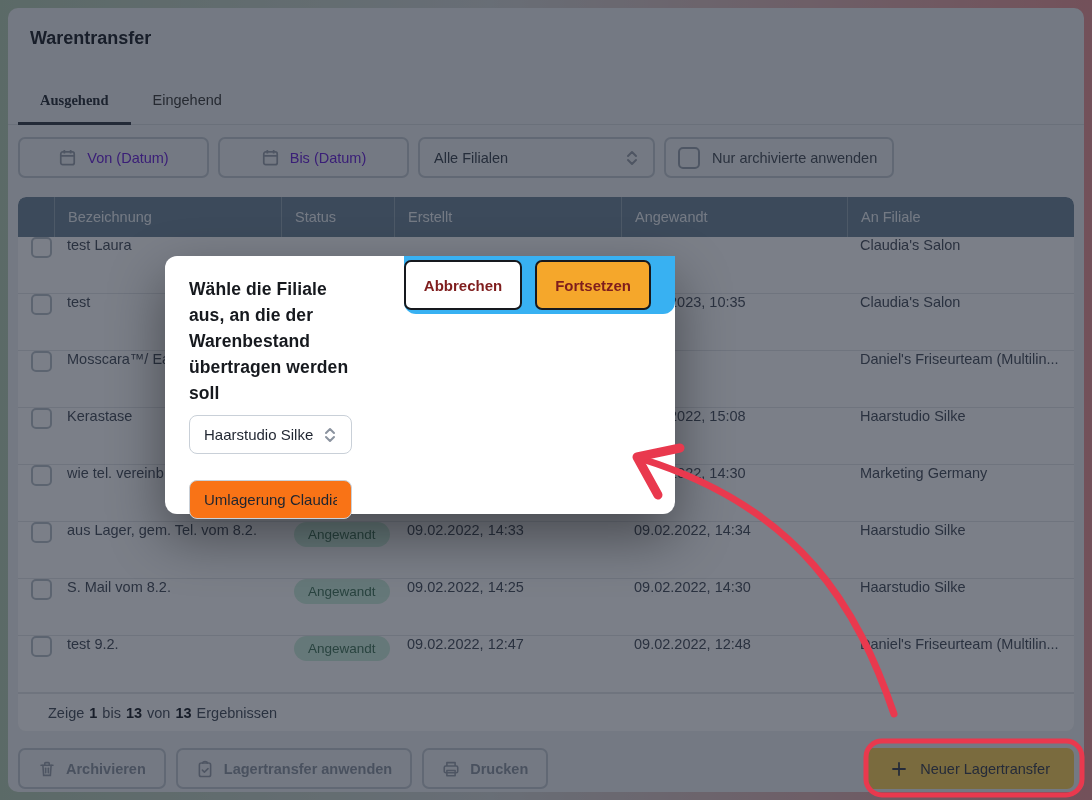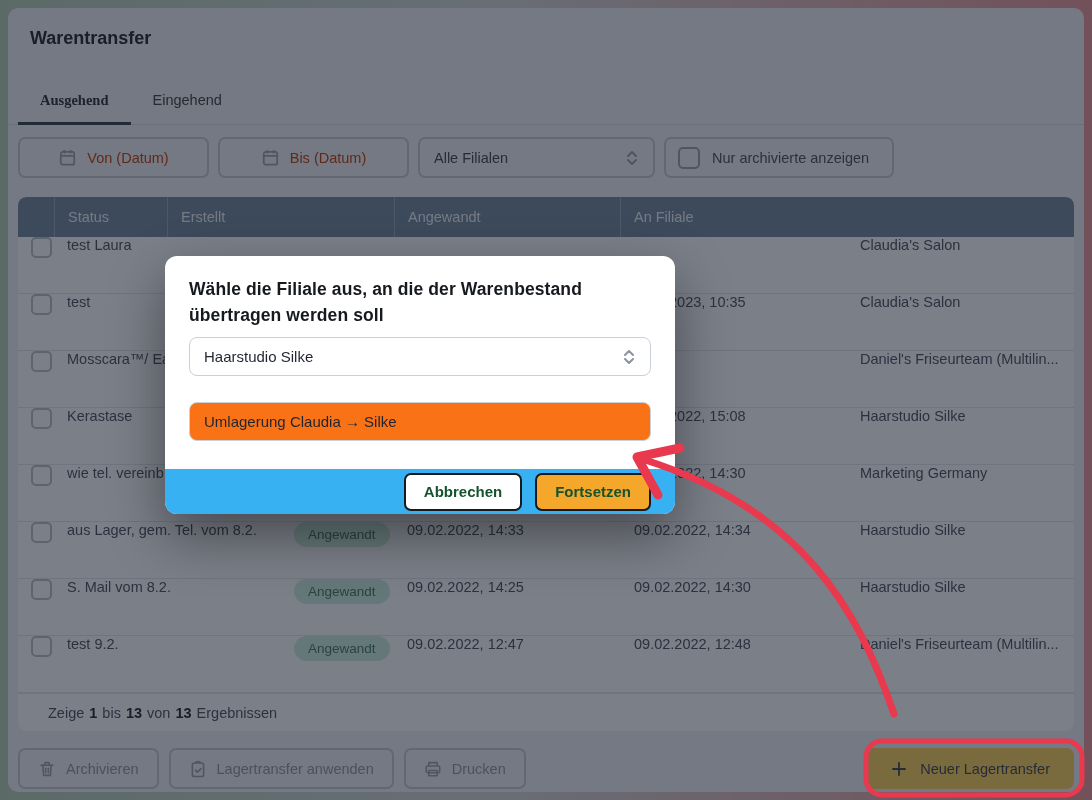--- a/index.html
+++ b/index.html
@@ -15,21 +15,21 @@
   }
   .page-title { position:absolute; left:22px; top:20px; font-size:18px; font-weight:700; color:#22272f; }
   .tabs { position:absolute; left:0; top:76px; width:100%; height:41px; border-bottom:1px solid #d8dbe0; display:flex; padding-left:10px; }
   .tab { padding:8px 22px 12px 22px; font-size:14.5px; color:#404040; cursor:pointer; border-bottom:3px solid transparent; margin-bottom:-1px; }
   .tab.active { color:#2b313b; font-weight:700; border-bottom-color:#3a414c;font-family:Liberation Serif, serif; }
 
   .filters { position:absolute; left:10px; top:129px; display:flex; gap:9px; }
   .filter-box {
     height:41px; border:2px solid #c3cad3; border-radius:7px; background:transparent;
     display:flex; align-items:center; justify-content:center; gap:10px;
-    font-size:14.5px; color:#c2410c; cursor:pointer;
+    font-size:14.5px; color:#6d28d9; cursor:pointer;
   }
   .filter-date { width:191px; }
   .filter-select { width:237px; justify-content:flex-start; padding:0 14px; color:#3f4754; position:relative; }
   .filter-select .updown { margin-left:auto; }
   .filter-check { width:230px; justify-content:flex-start; padding:0 12px; gap:12px; color:#4a515c; }
   .cbx { width:22px; height:22px; border:2px solid #9aa3af; border-radius:5px; background:transparent; flex:0 0 auto; }
   .icon { display:inline-flex; color:#9aa1ad; }
 
   .table-wrap { position:absolute; left:10px; top:189px; width:1056px; background:#fdfdfe; border-radius:8px; overflow:hidden; }
   .thead { display:flex; height:40px; background:#71879b; color:#eef2f6; font-size:14.5px; align-items:center; border-radius:8px 8px 0 0; }
@@ -47,52 +47,52 @@
   .row-cbx { width:21px; height:21px; border:2px solid #b9c1cb; border-radius:5px; margin-left:10px; }
   .badge { display:inline-block; padding:5px 14px; border-radius:999px; background:#cdeddd; color:#47795f; font-size:13.5px; }
   .pad-frag { padding-left:48px; }
   .pagination { display:flex; gap:5px; align-items:center; height:38px; border-top:1px solid #e2e5e9; padding-left:30px; font-size:14.5px; color:#4b5260; }
   .pagination .num { font-weight:700; color:#1f242d; }
 
   .actions { position:absolute; left:10px; top:740px; width:1056px; display:flex; gap:10px; }
   .action-btn {
     height:41px; border:2px solid #c3cad3; border-radius:7px; background:transparent;
     display:flex; align-items:center; gap:10px; padding:0 18px;
-    font-size:14.5px; color:#8f97a4; cursor:pointer; font-family:inherit;
+    font-size:14.5px; color:#8f97a4; cursor:pointer; font-family:inherit;font-weight:bold;
   }
   .new-btn {
     margin-left:auto; background:#fbd05c; border:none; color:#3f4450; font-weight:500;
     padding:0 24px; gap:12px;
   }
   .new-btn .icon { color:#3f4450; }
 
   .backdrop { position:absolute; inset:0; background:rgba(16,23,39,0.55); z-index:10; }
 
   .modal {
     position:absolute; left:165px; top:256px; width:510px; height:258px; z-index:20;
     background:#ffffff; border-radius:12px; box-shadow:0 22px 55px rgba(0,0,0,0.42);
-    display:flex; flex-direction:column;gap:28px;
+    display:flex; flex-direction:row;gap:28px;
   }
   .modal-body { padding:20px 24px 0 24px; flex:1; }
   .modal-title { font-size:17.5px; font-weight:700; color:#16191e; line-height:26px; letter-spacing:0.1px; }
   .modal-select {
     margin-top:9px; height:39px; border:1.5px solid #c9d0d8; border-radius:8px;
     display:flex; align-items:center; padding:0 14px; font-size:15px; color:#1f2530; cursor:pointer;
   }
   .modal-select .updown { margin-left:auto; color:#8b939f; }
   .modal-input {
     margin-top:26px; height:39px; width:100%; border:1.5px solid #c9d0d8; border-radius:8px;
     padding:0 14px; font-size:15px; color:#1f2530; font-family:inherit; background:#f97316;
   }
   .modal-footer {
     height:58px; background:#38b1f2; border-radius:0 0 12px 12px;
     display:flex; align-items:center; justify-content:flex-end; gap:13px; padding-right:24px;
   }
-  .m-btn { height:38px; border:2px solid #16191e; border-radius:7px; font-size:15px; font-weight:700;
-    font-family:inherit; color:#14532d; cursor:pointer; padding:0 18px; }
+  .m-btn { height:50px; border:2px solid #16191e; border-radius:7px; font-size:15px; font-weight:700;
+    font-family:inherit; color:#7f1d1d; cursor:pointer; padding:0 18px; }
   .btn-cancel { background:#ffffff; }
   .btn-continue { background:#f5a72b; }
 
   .annotations { position:absolute; inset:0; z-index:30; pointer-events:none; }
 </style>
 </head>
 <body>
 
 <div class="card">
   <div class="page-title">Warentransfer</div>
@@ -129,27 +129,28 @@
       <span>Alle Filialen</span>
       <span class="icon updown">
         <svg width="14" height="16" viewBox="0 0 14 16" fill="none" stroke="currentColor" stroke-width="2" stroke-linecap="round" stroke-linejoin="round">
             <path d="M3 6 L7 2 L11 6"></path>
             <path d="M3 10 L7 14 L11 10"></path>
           </svg>
       </span>
     </div>
     <div class="filter-box filter-check">
       <span class="cbx"></span>
-      <span>Nur archivierte anzeigen</span>
+      <span>Nur archivierte anwenden</span>
     </div>
   </div>
 
   <div class="table-wrap">
     <div class="thead">
       <div class="th c0"></div>
+      <div class="th c1">Bezeichnung</div>
       <div class="th c2">Status</div>
       <div class="th c3">Erstellt</div>
       <div class="th c4">Angewandt</div>
       <div class="th c5">An Filiale</div>
     </div>
     <div id="rows">
   <div class="row">
     <div class="cell c0">
             <span class="row-cbx"></span>
           </div>

